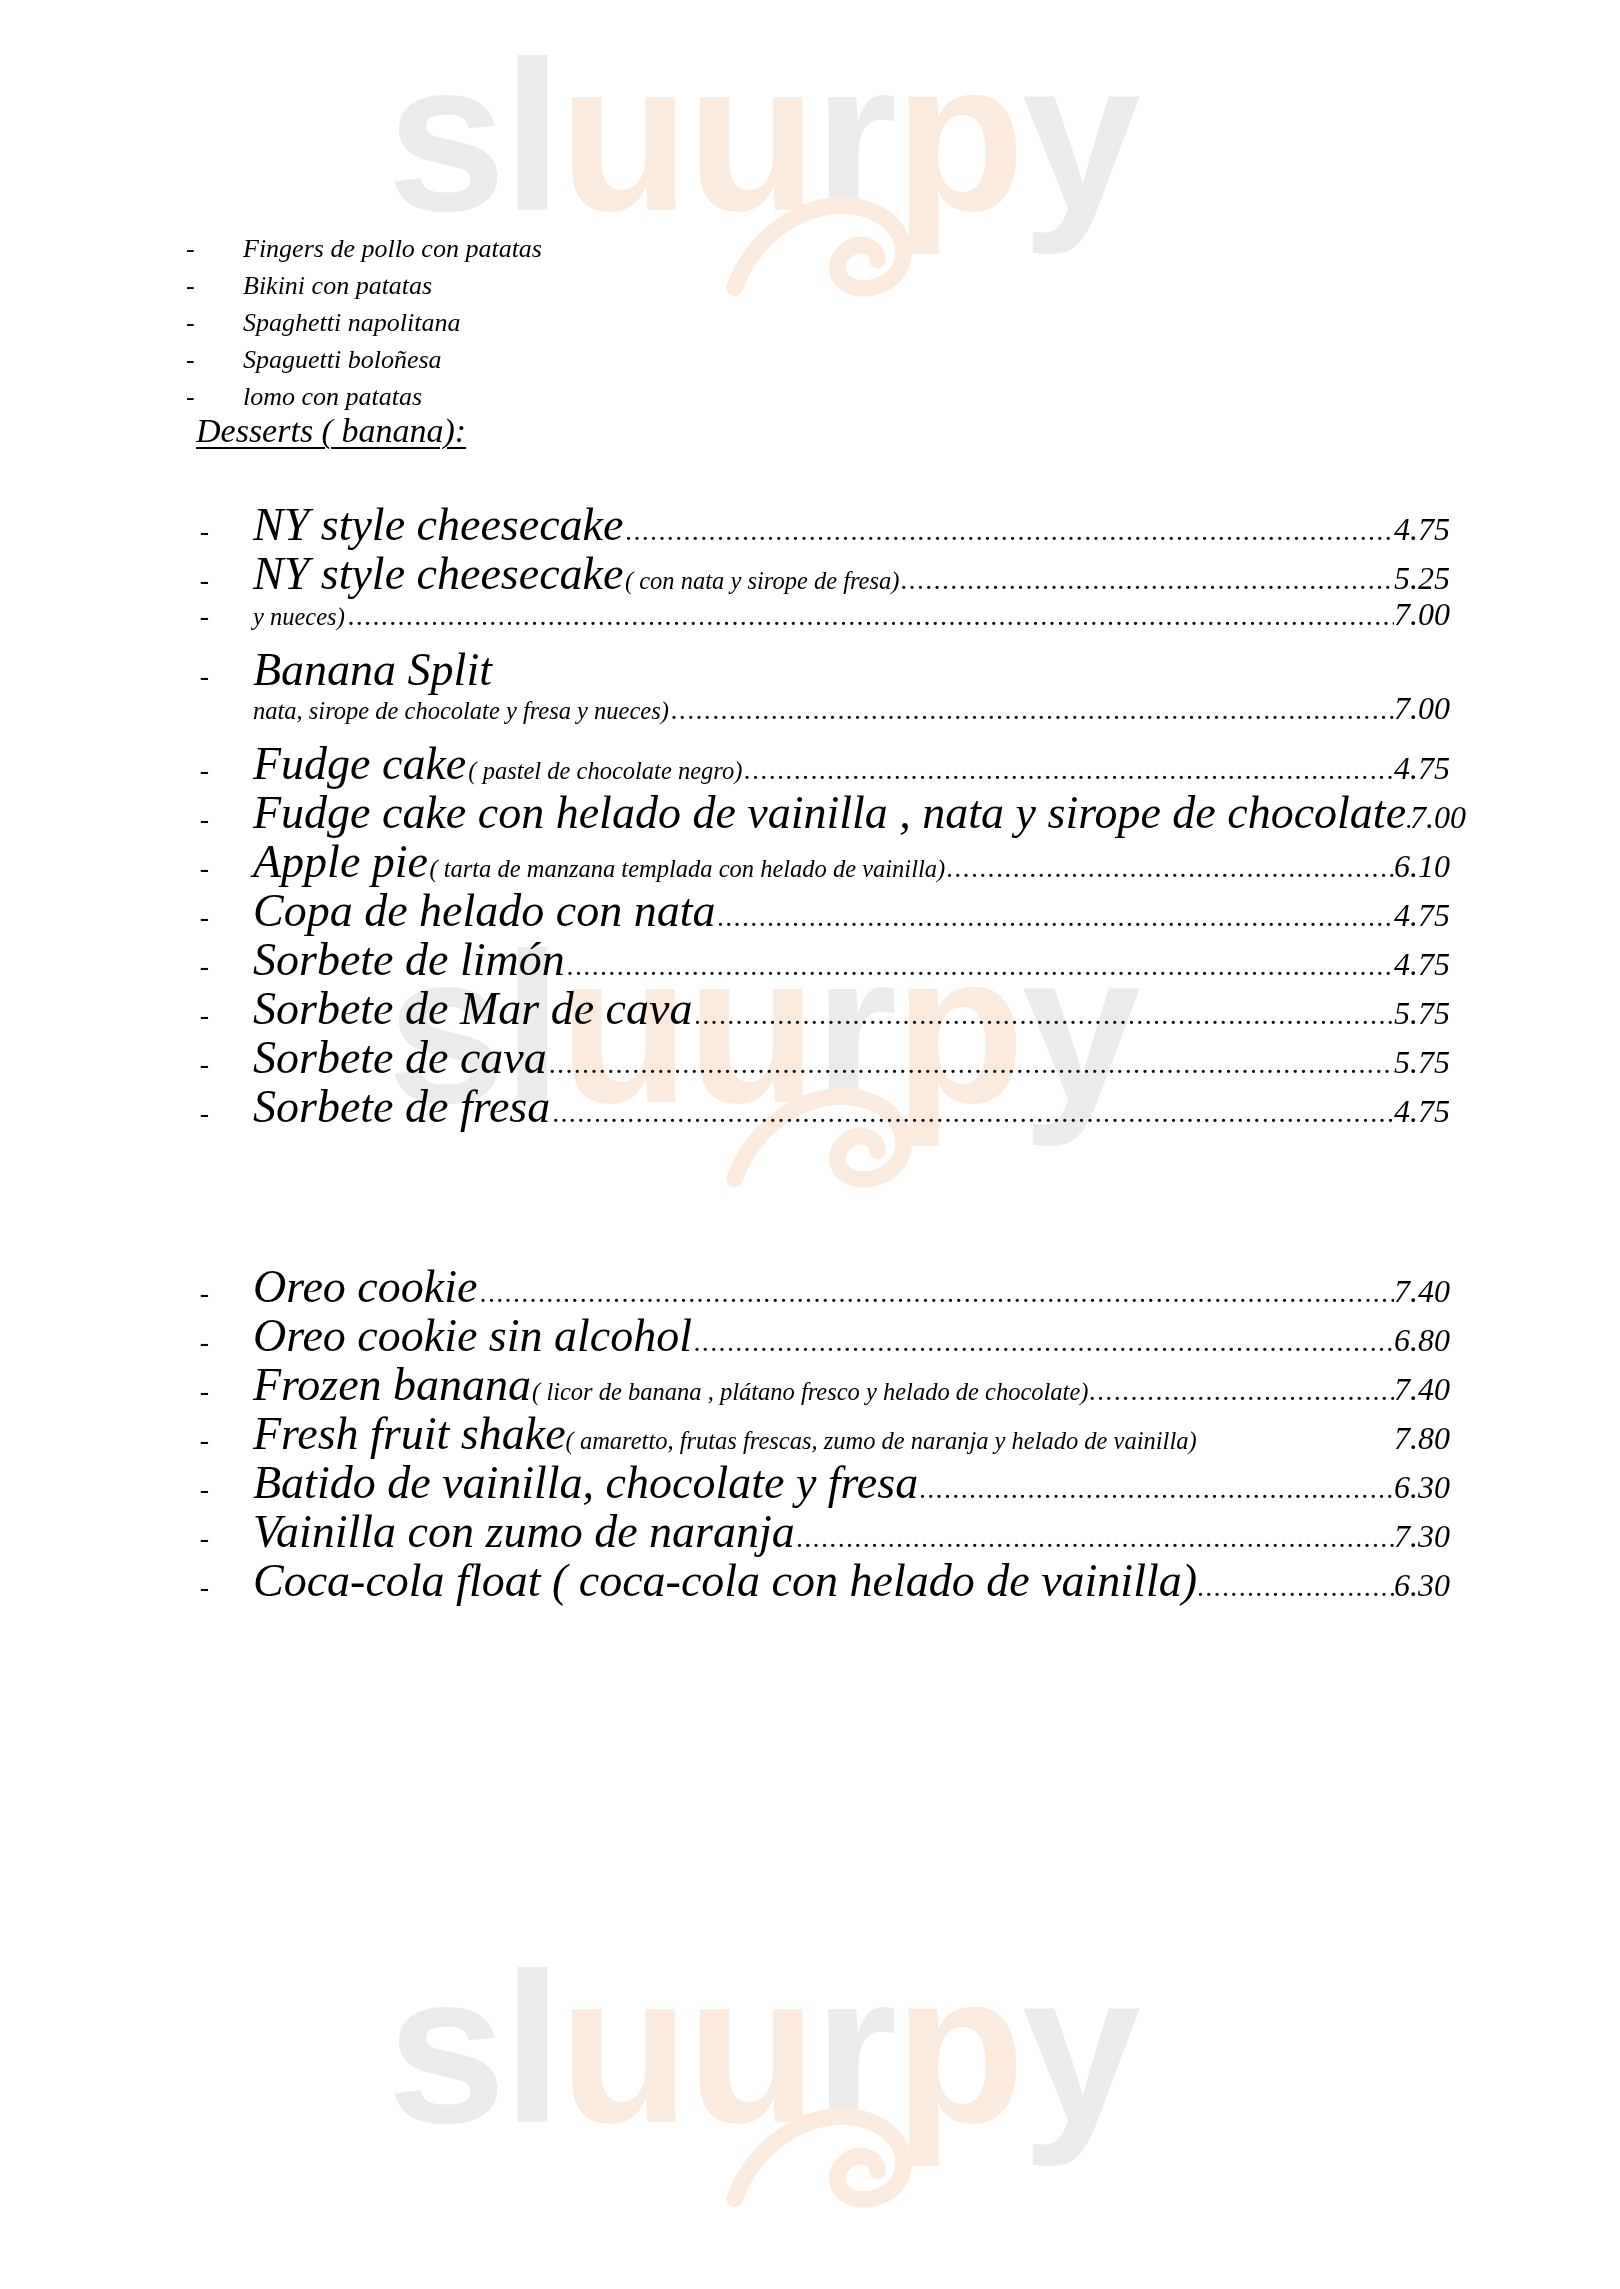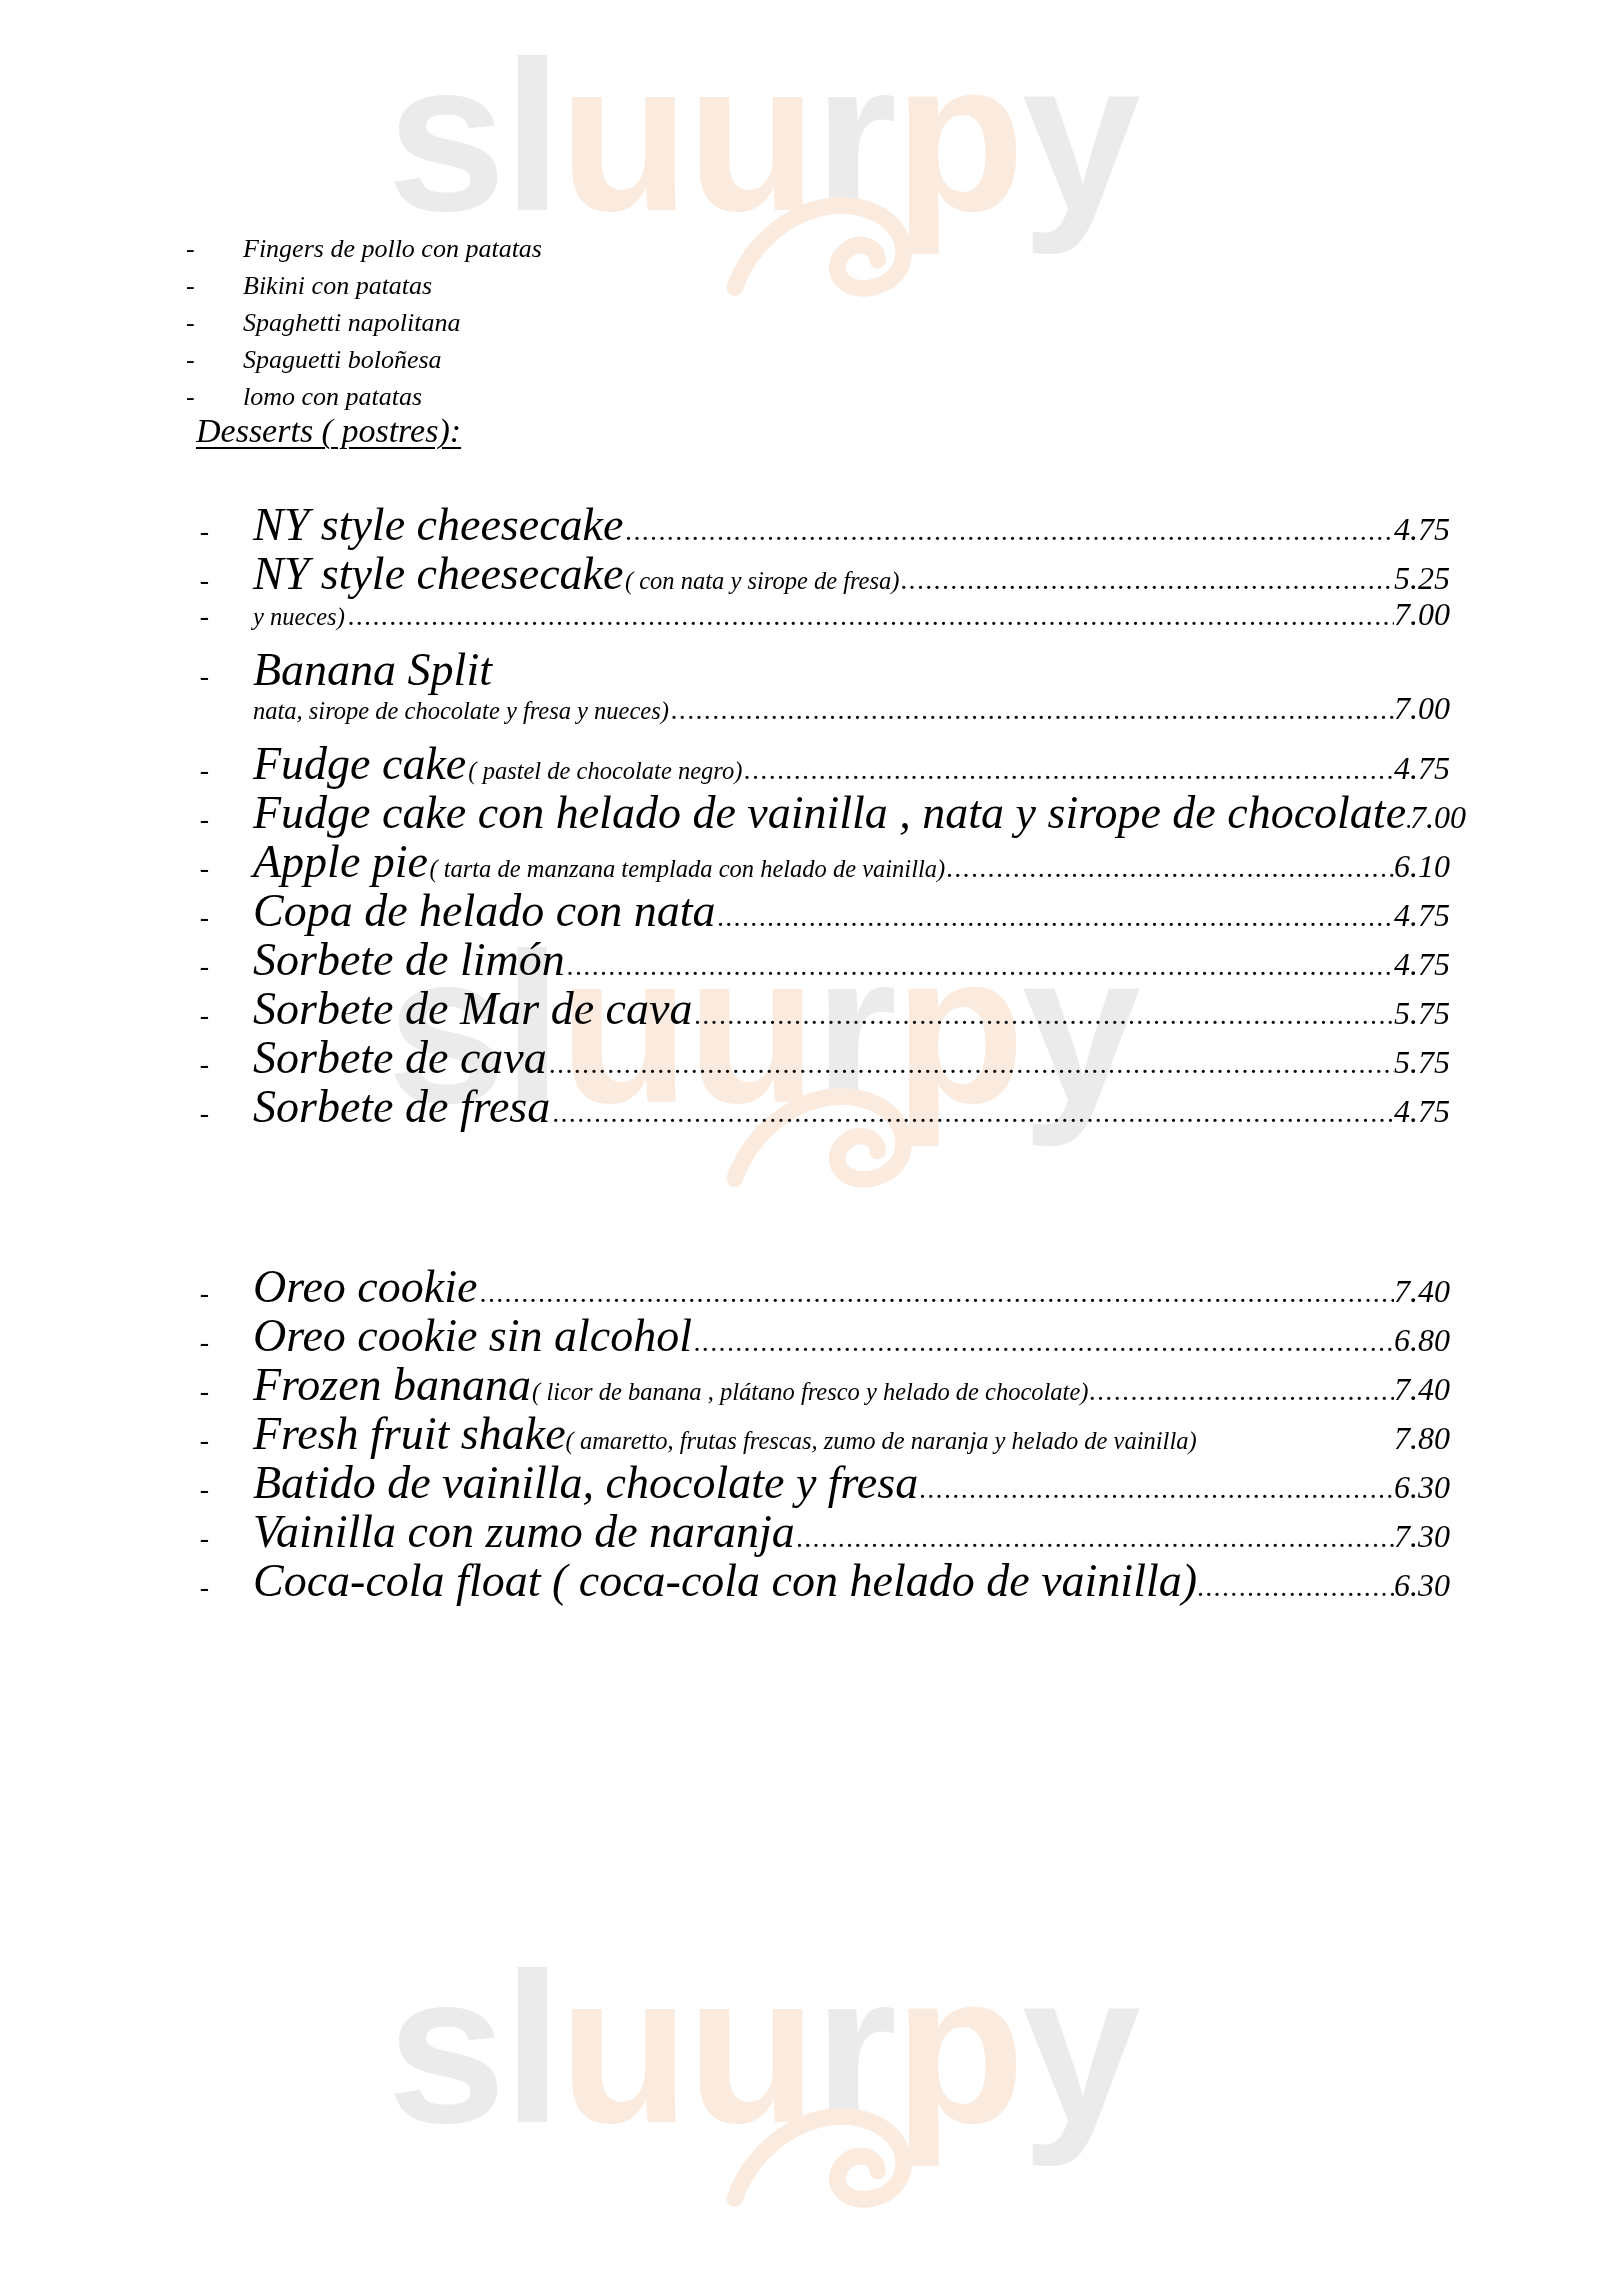--- a/index.html
+++ b/index.html
@@ -224,21 +224,21 @@
       <div class="row">
         <span class="dash">-</span>
         <span class="item-name">Spaguetti boloñesa</span>
       </div>
       <div class="row">
         <span class="dash">-</span>
         <span class="item-name">lomo con patatas</span>
       </div>
     </div>
 
-  <div class="heading heading-desserts">Desserts ( postres):</div>
+  <div class="heading heading-desserts">Desserts ( banana):</div>
 
   <div class="menu-list list-desserts" id="desserts-list">
       <div class="entry">
         <span class="dash">-</span>
         <div class="entry-body">
           <div class="line" style="height: 47px;">
             <span class="item-name">NY style cheesecake</span>
             <span class="gap-sm"></span>
             <span class="leader">....................................................................................................................................................................................................................................................................</span>
             <span class="price">4.75</span>

